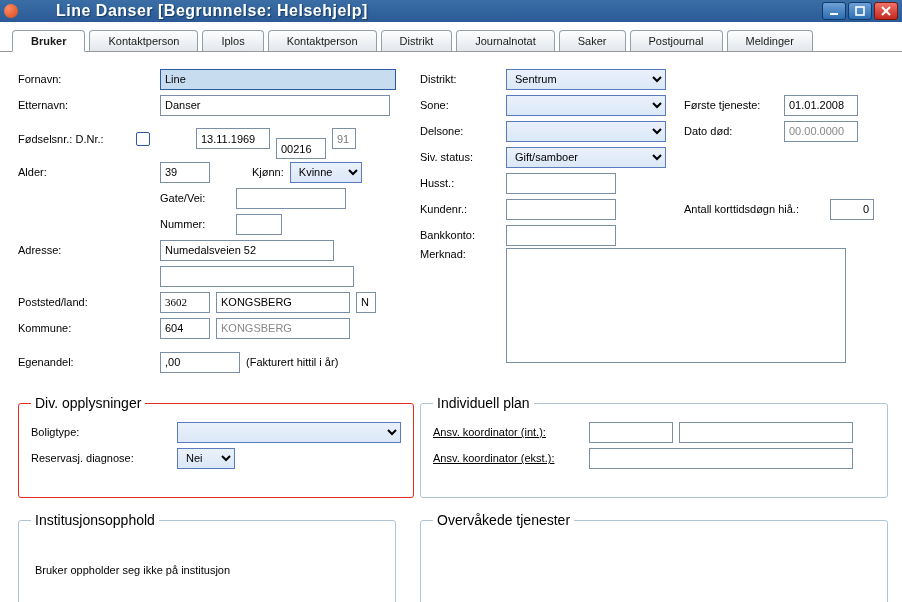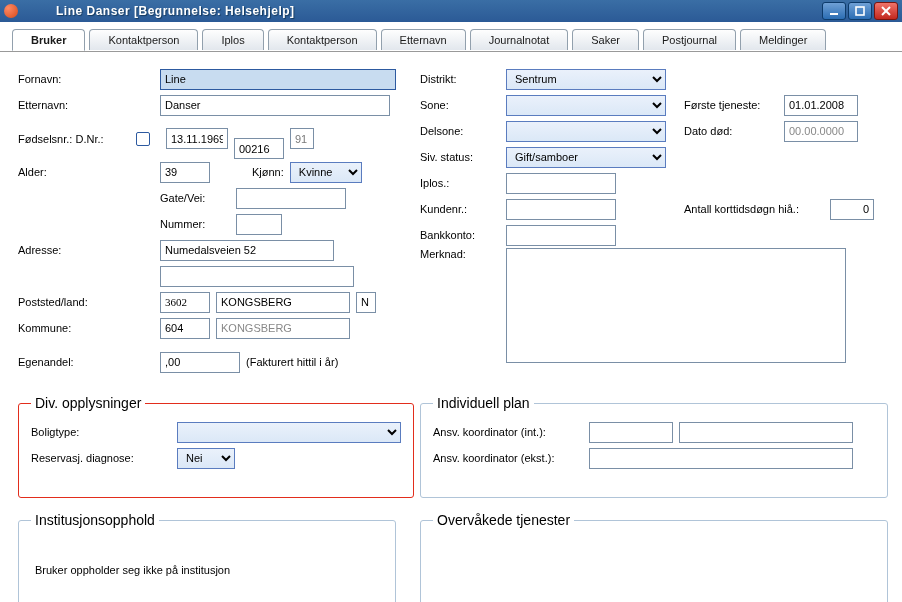--- a/index.html
+++ b/index.html
@@ -23,36 +23,36 @@
   .title-bar .icon {
     width: 14px; height:14px; border-radius:50%;
     background: radial-gradient(circle at 30% 30%, #ff8a65, #d64a1a);
     margin-right: 6px;
   }
   .title-bar .title-text {
     flex: 1;
     font-weight: bold;
     text-shadow: 1px 1px 1px #163a5e;
     letter-spacing: 0.5px;
-    font-size: 12px;
+    font-size: 16px;
     padding-left: 32px;
   }
   .title-bar .btns { display:flex; gap:2px; }
   .winbtn {
     width: 24px; height:18px;
     background: linear-gradient(to bottom,#6fa0d6,#2b6db3);
     border: 1px solid #0d3b6b;
     border-radius: 3px;
     display:flex; align-items:center; justify-content:center;
   }
   .winbtn.close { background: linear-gradient(to bottom,#f0736a,#c2281e); border-color:#7a140e;}
   .winbtn svg { width:12px; height:12px; }
   .tabs {
     display:flex;
-    align-items:flex-start;
+    align-items:center;
     height:30px;
     background:#fff;
     border-bottom: 1px solid #999;
     padding-left: 12px;
     gap: 4px;
     padding-top: 6px;
   }
   .tab {
     border:1px solid #92a0ad;
     border-bottom:none;
@@ -131,21 +131,21 @@
     column-gap: 24px;
   }
   .inst-text { padding:28px 4px 18px 4px; }
   .fieldset-row {
     display:flex;
     align-items:center;
     min-height:26px;
     gap:6px;
   }
   .fieldset-row .flabel { width: 140px; }
-  .ind-row { display:flex; align-items:center; min-height:26px; gap:6px;}
+  .ind-row { display:flex; align-items:center; min-height:26px; gap:6px;text-decoration:underline;}
   .ind-row .ilabel { width:150px; }
 </style>
 </head>
 <body>
 
 <div class="title-bar">
   <div class="icon"></div>
   <div class="title-text">Line Danser  [Begrunnelse: Helsehjelp]</div>
   <div class="btns">
     <div class="winbtn">
@@ -165,21 +165,21 @@
         </svg>
     </div>
   </div>
 </div>
 
 <div class="tabs">
   <div class="tab active">Bruker</div>
   <div class="tab">Kontaktperson</div>
   <div class="tab">Iplos</div>
   <div class="tab">Kontaktperson</div>
-  <div class="tab">Etternavn</div>
+  <div class="tab">Distrikt</div>
   <div class="tab">Journalnotat</div>
   <div class="tab">Saker</div>
   <div class="tab">Postjournal</div>
   <div class="tab">Meldinger</div>
 </div>
 
 <div class="content">
   <div class="grid">
 
     <div>
@@ -188,21 +188,21 @@
         <input type="text" style="width: 264px; background: rgb(200, 220, 240); color: rgb(0, 0, 0); border: 1px solid rgb(45, 90, 160);" value="Line">
       </div>
       <div class="row">
         <span class="label">Etternavn:</span>
         <input type="text" style="width: 230px;" value="Danser">
       </div>
       <div class="row">
         <span class="label" style="width:112px">Fødselsnr.:  D.Nr.:</span>
         <span class="checkbox"></span>
         <span style="width:4px"></span>
-        <input type="text" style="width: 62px;" value="13.11.1969">
+        <input type="text" style="width: 74px; margin-left: 30px;" value="13.11.1969">
         <input type="text" style="width: 50px; margin-top: 20px;" value="00216">
         <input type="text" class="dis" style="width: 24px;" value="91">
       </div>
       <div class="row">
         <span class="label">Alder:</span>
         <input type="text" style="width: 50px;" value="39">
         <span style="width:30px"></span>
         <span>Kjønn:</span>
         <select class="blue" style="width:72px">
           <option>Kvinne</option>
@@ -261,21 +261,21 @@
         <select class="blue" style="width:160px"><option></option></select>
         <span style="width:6px"></span>
         <span style="width:94px">Dato død:</span>
         <input type="text" class="dis" style="width: 74px; color: rgb(136, 136, 136);" value="00.00.0000">
       </div>
       <div class="row">
         <span class="label" style="width:80px">Siv. status:</span>
         <select class="blue" style="width:160px"><option>Gift/samboer</option></select>
       </div>
       <div class="row">
-        <span class="label" style="width:80px">Iplos.:</span>
+        <span class="label" style="width:80px">Husst.:</span>
         <input type="text" style="width: 110px;">
       </div>
       <div class="row">
         <span class="label" style="width:80px">Kundenr.:</span>
         <input type="text" style="width: 110px;">
         <span style="width:56px"></span>
         <span style="width:140px">Antall korttidsdøgn hiå.:</span>
         <input type="text" style="width: 44px; text-align: right;" value="0">
       </div>
       <div class="row">

